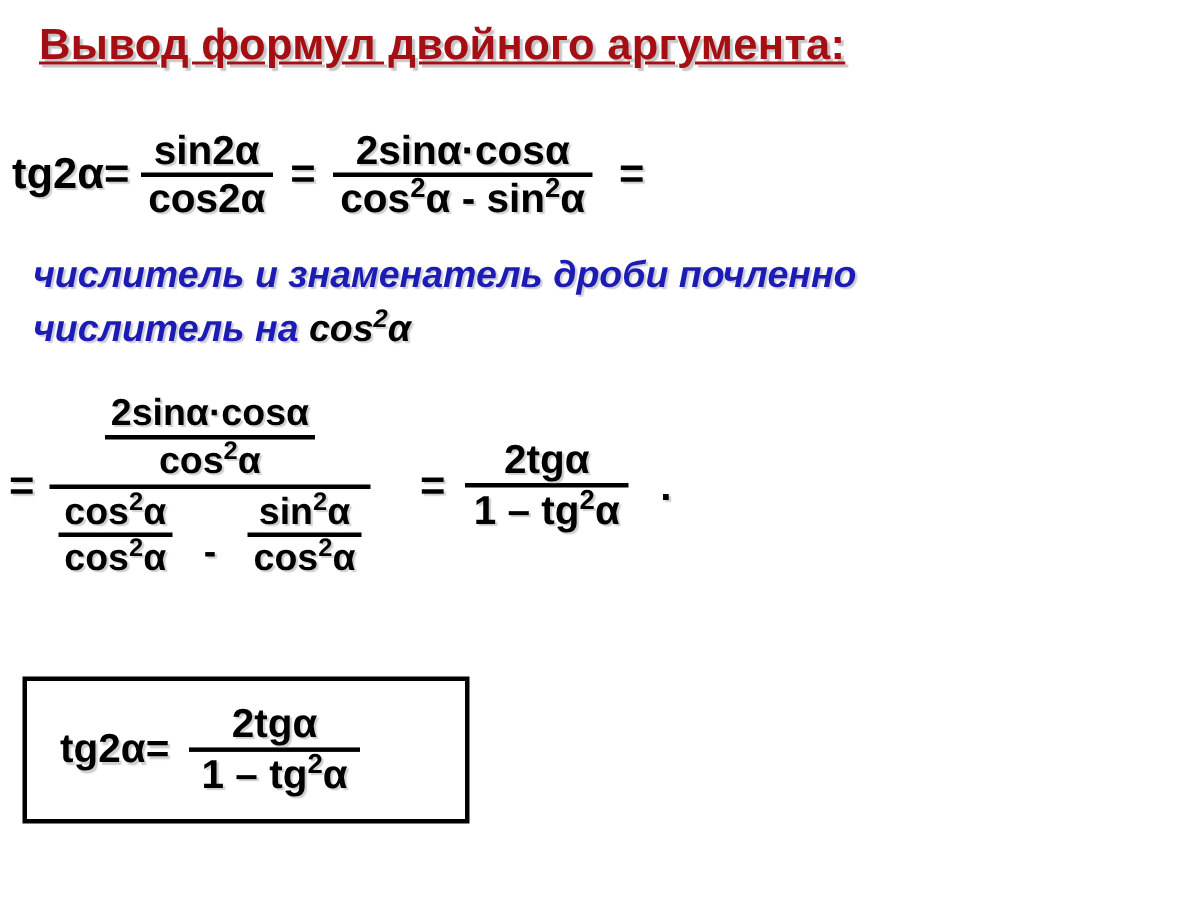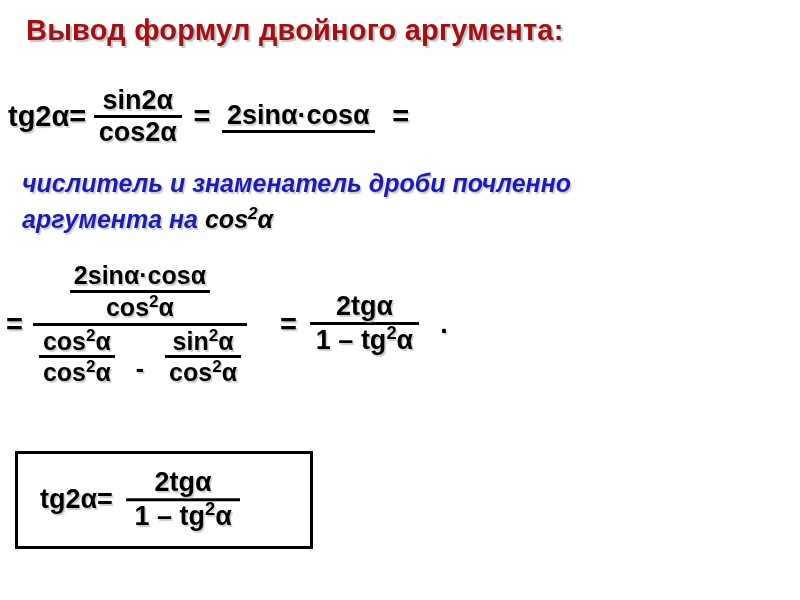--- a/index.html
+++ b/index.html
@@ -20,20 +20,21 @@
   #slide-title {
     position: absolute;
     left: 26px;
     top: 14px;
     font-size: 29px;
     font-weight: bold;
     color: #a50f13;
     letter-spacing: 0.2px;
     text-shadow: 2px 2px 1px rgba(150,150,150,0.55);
     white-space: nowrap;
+    text-decoration: underline;
   }
 
   
   .math {
     color: #000000;
     font-weight: bold;
     text-shadow: 1.5px 1.5px 0.8px rgba(165,165,165,0.55);
     white-space: nowrap;
     line-height: 1;
   }
@@ -222,28 +223,29 @@
 
   <span class="frac">
     <span class="num">sin2α</span>
     <span class="den">cos2α</span>
   </span>
 
   <span class="op eq1">=</span>
 
   <span class="frac">
     <span class="num">2sinα·cosα</span>
+    <span class="den"><span>cos</span><span class="sup">2</span><span>α</span><span> - </span><span>sin</span><span class="sup">2</span><span>α</span></span>
   </span>
 
   <span class="op eq2">=</span>
 </div>
 
 <div id="blue-block">
   <div>числитель и знаменатель дроби почленно</div>
-  <div><span>аргумента на </span><span class="blk"><span>cos</span><span class="sup">2</span><span>α</span></span></div>
+  <div><span>числитель на </span><span class="blk"><span>cos</span><span class="sup">2</span><span>α</span></span></div>
 </div>
 
 <div id="row2" class="math">
 
   <span class="eqlead">=</span>
 
   <span id="bigfrac">
 
     
     <span class="num">

